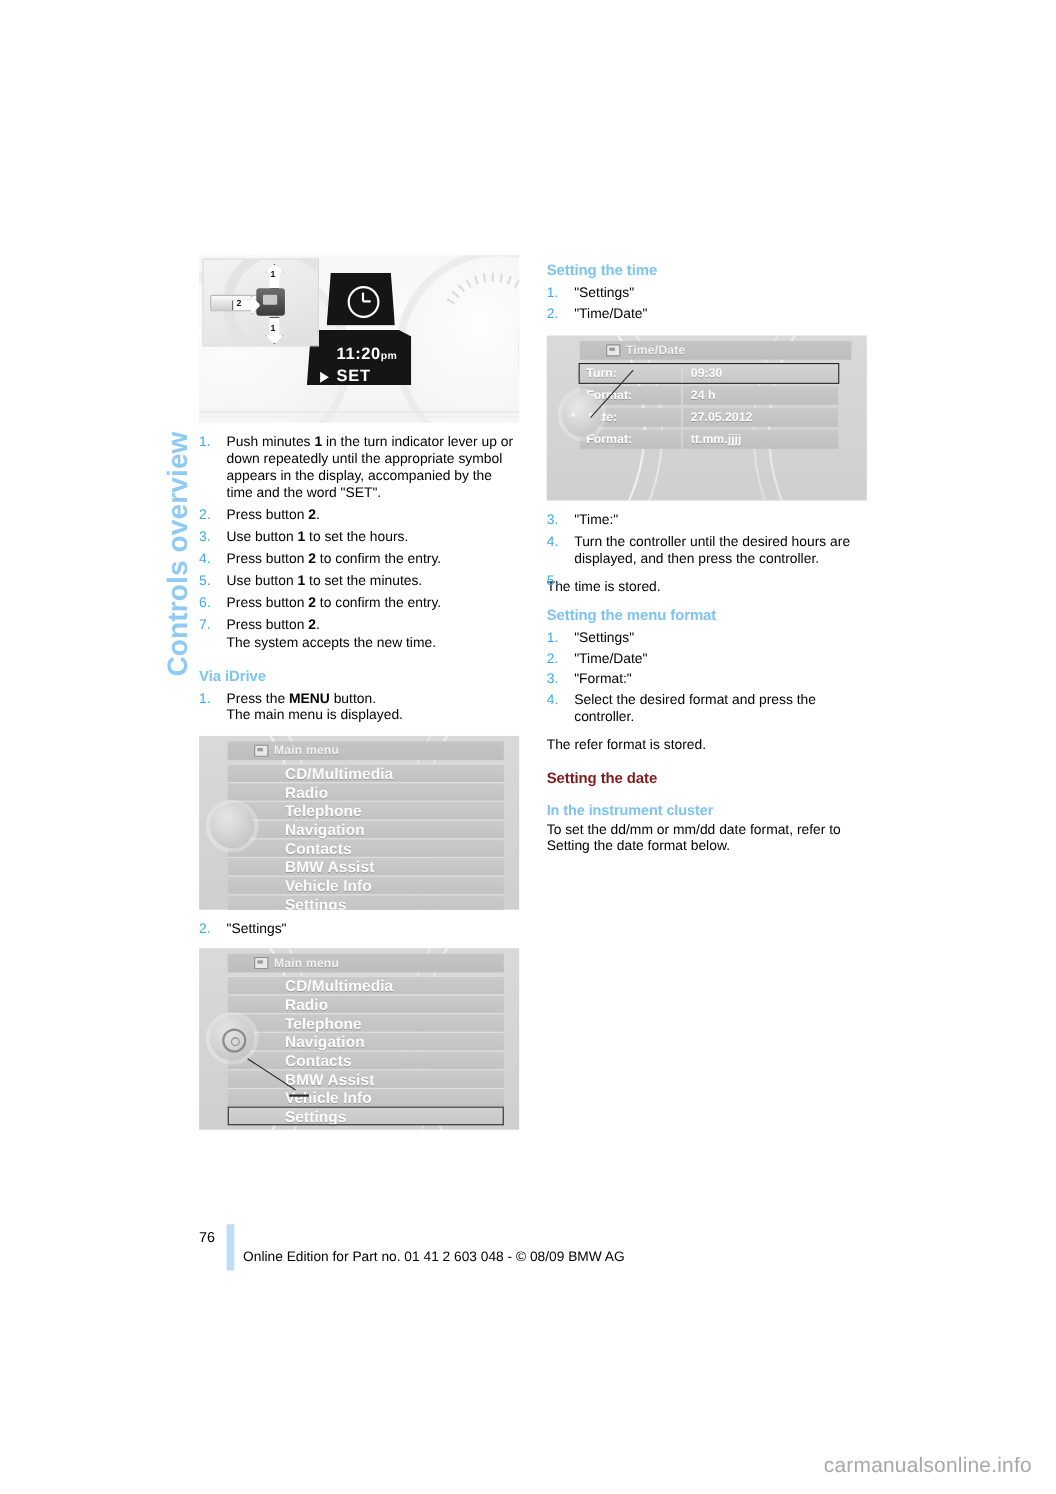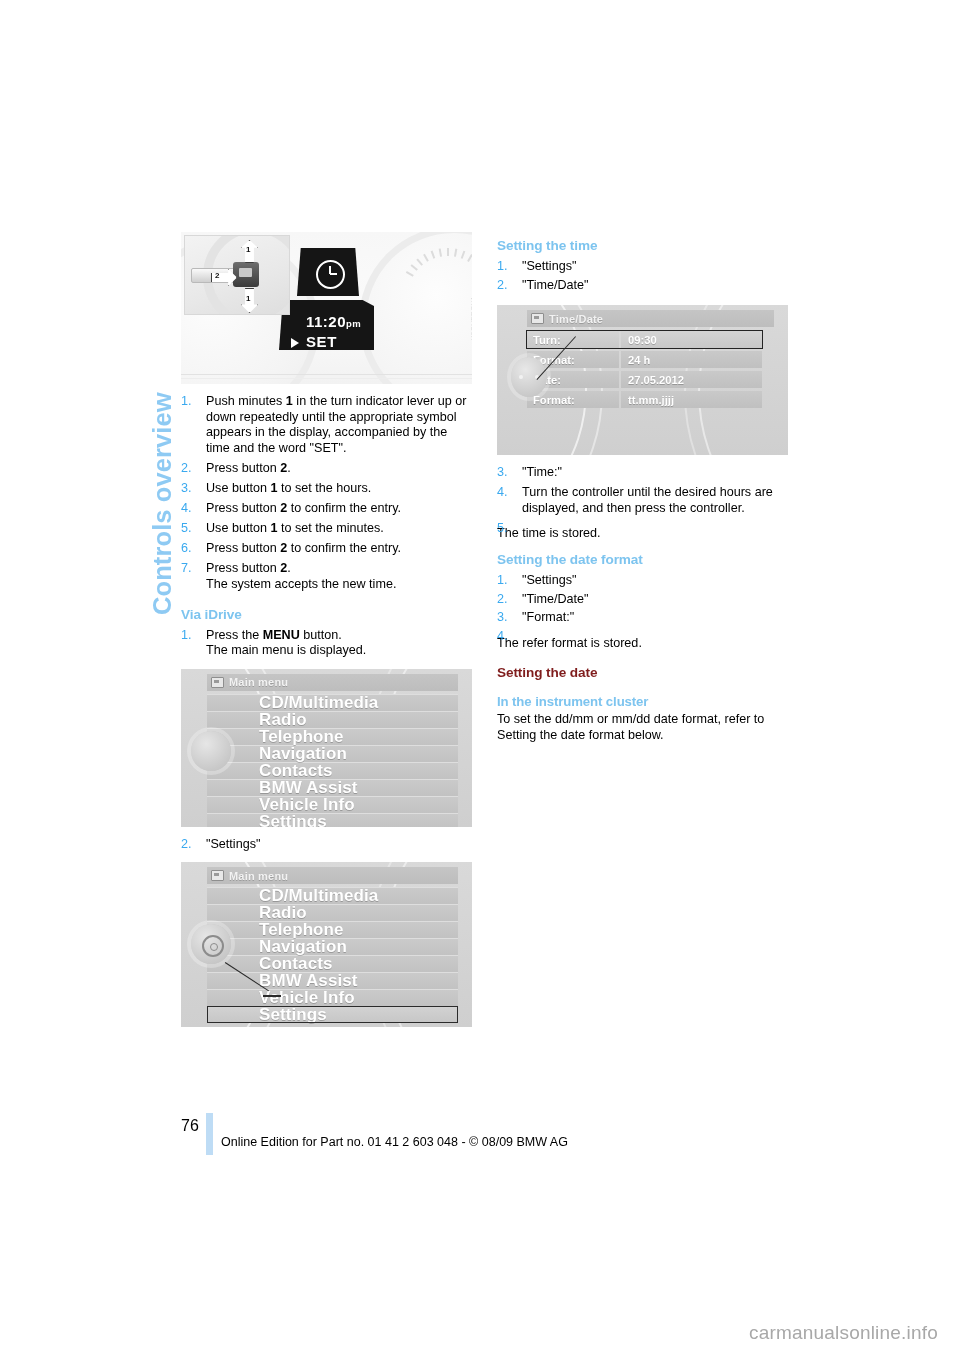--- a/index.html
+++ b/index.html
@@ -277,21 +277,21 @@
   .idrive .arc.a1 { left: -120px; top: -48px;  width: 206px; height: 260px; }
   .idrive .arc.a2 { left: -134px; top: -60px;  width: 236px; height: 290px; border-color: rgba(255,255,255,0.45);}
   .idrive .arc.a3 { right: -150px; top: -60px; width: 236px; height: 290px; border-color: rgba(255,255,255,0.5);}
   .idrive .arc.a4 { right: -168px; top: -74px; width: 268px; height: 320px; border-color: rgba(255,255,255,0.35);}
 
   .idrive .titlebar {
     position: relative;
     height: 17px;
     margin: 5px 14px 3px 26px;
     background: linear-gradient(180deg,#c5c5c5,#bdbdbd);
-    display: flex; align-items: center;
+    display: flex; align-items: center; padding-left: 20px;
   }
   .idrive .titlebar .ticon {
     width: 11px; height: 9px;
     margin: 0 5px 0 4px;
     background: #e8e8e8;
     border: 1px solid #8e8e8e;
     border-radius: 1px;
     position: relative;
     flex: none;
   }
@@ -308,21 +308,21 @@
 
   .idrive .rows { position: relative; margin: 0 14px 6px 26px; }
   .idrive .row {
     height: 16px;
     background: linear-gradient(180deg,#cacaca,#c2c2c2);
     border-top: 1px solid #dedede;
     display: flex; align-items: center;
     padding-left: 52px;
   }
   .idrive .row span {
-    font-size: 17px; color: #ffffff; font-weight: bold;
+    font-size: 14px; color: #ffffff; font-weight: bold;
     text-shadow: 0 1px 0 rgba(0,0,0,.22);
     letter-spacing: 0.1px;
   }
   .idrive .row.selected {
     background: linear-gradient(180deg,#d2d2d2,#c6c6c6);
     outline: 1.6px solid #2b2b2b;
     outline-offset: -1px;
     position: relative;
     z-index: 3;
   }
@@ -401,21 +401,21 @@
   .td-knob .dot.r { left: 30px; }
 
   
   .footer {
     position: absolute;
     left: 181px; top: 1113px;
     width: 600px; height: 46px;
   }
   .footer .pageno {
     position: absolute; left: 0; top: 4px;
-    font-size: 16px; color: #000;
+    font-size: 13px; color: #000;
   }
   .footer .bar {
     position: absolute; left: 25px; top: 0px;
     width: 7px; height: 42px;
     background: #bedcf5;
   }
   .footer .ftext {
     position: absolute; left: 40px; top: 22px;
     font-size: 12.5px; color: #000;
     white-space: nowrap;
@@ -673,34 +673,34 @@
       <li>
         <span class="num">4.</span><span>Turn the controller until the desired hours are displayed, and then press the controller.</span>
       </li>
       <li>
         <span class="num">5.</span>
       </li>
     </ol>
 
     <p class="body">The time is stored.</p>
 
-    <h2 class="sub pale">Setting the date format</h2>
+    <h2 class="sub pale">Setting the menu format</h2>
 
     <ol class="steps compact">
       <li>
         <span class="num">1.</span><span>"Settings"</span>
       </li>
       <li>
         <span class="num">2.</span><span>"Time/Date"</span>
       </li>
       <li>
         <span class="num">3.</span><span>"Format:"</span>
       </li>
       <li>
-        <span class="num">4.</span>
+        <span class="num">4.</span><span>Select the desired format and press the controller.</span>
       </li>
     </ol>
 
     <p class="body">The refer format is stored.</p>
 
 
     <h2 class="sub" style="margin-top:14px;">Setting the date</h2>
 
     <h3 class="subsub" style="margin-top:14px;">In the instrument cluster</h3>
 

